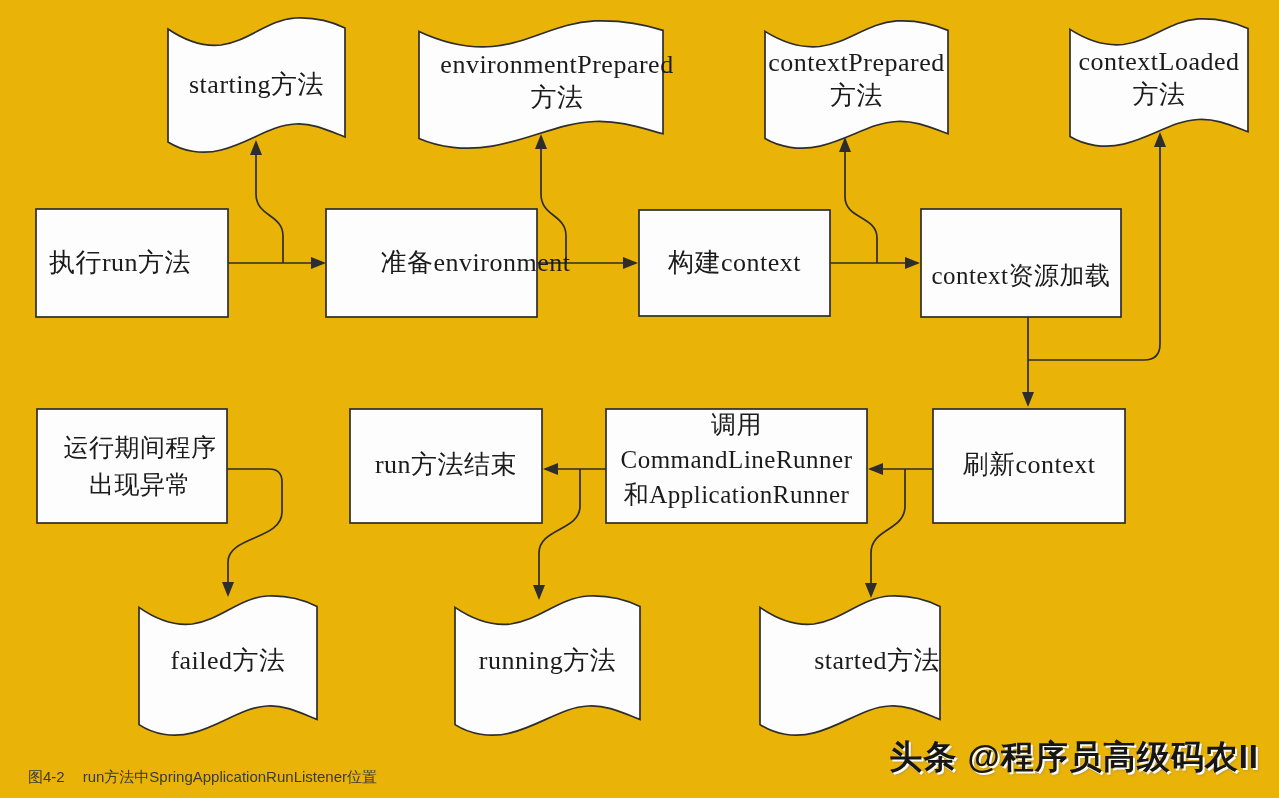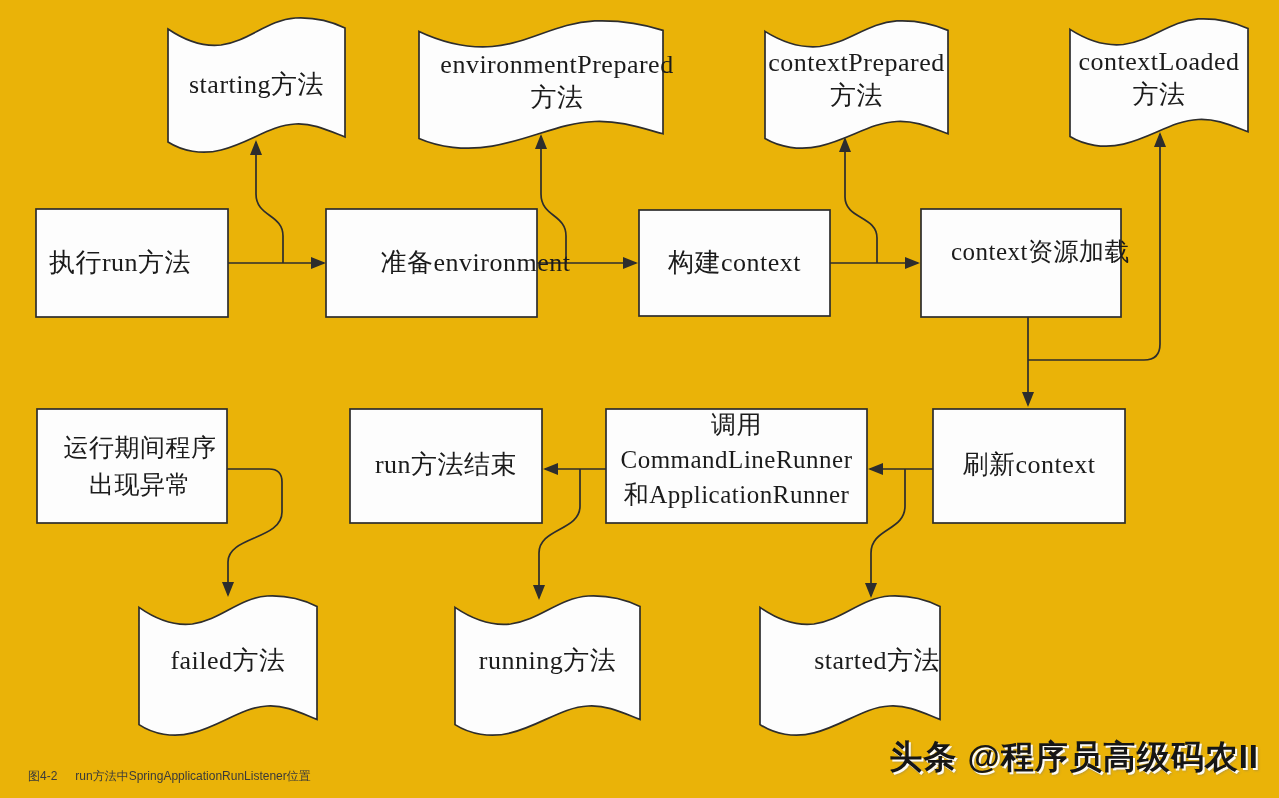--- a/index.html
+++ b/index.html
@@ -22,21 +22,21 @@
     letter-spacing:0.5px;
     white-space:nowrap;
   }
   .label.small{font-size:25px;}
   .lh33{line-height:33px;}
   .lh35{line-height:35px;}
   .lh37{line-height:37px;}
   #caption{
     position:absolute;left:28px;top:768px;
     font-family:"Liberation Sans","DejaVu Sans",sans-serif;
-    font-size:12px;color:#3a3a3a;white-space:nowrap;
+    font-size:15px;color:#3a3a3a;white-space:nowrap;
   }
   #caption .cap-num{margin-right:18px;}
   #watermark{
     position:absolute;right:20px;top:735px;
     font-family:"Liberation Sans","DejaVu Sans",sans-serif;
     font-weight:700;
     font-size:33px;
     letter-spacing:1px;
     color:#161616;
     text-shadow:2px 2px 0 rgba(255,255,255,.95), 3px 3px 2px rgba(120,120,120,.35);
@@ -169,21 +169,21 @@
 
   <div class="label" style="left:24px;top:247px;width:192px;">
     <div>执行run方法</div>
   </div>
   <div class="label" style="left:326px;top:247px;width:211px;padding-left:44px;">
     <div>准备environment</div>
   </div>
   <div class="label" style="left:639px;top:247px;width:191px;">
     <div>构建context</div>
   </div>
-  <div class="label small" style="left:921px;top:236px;width:239px;">
+  <div class="label small" style="left:921px;top:260px;width:200px;">
     <div>context资源加载</div>
   </div>
   <div class="label small lh37" style="left:37px;top:429px;width:206px;">
     <div>运行期间程序</div>
     <div>出现异常</div>
   </div>
   <div class="label" style="left:350px;top:449px;width:192px;">
     <div>run方法结束</div>
   </div>
   <div class="label small lh35" style="left:606px;top:407px;width:261px;">

